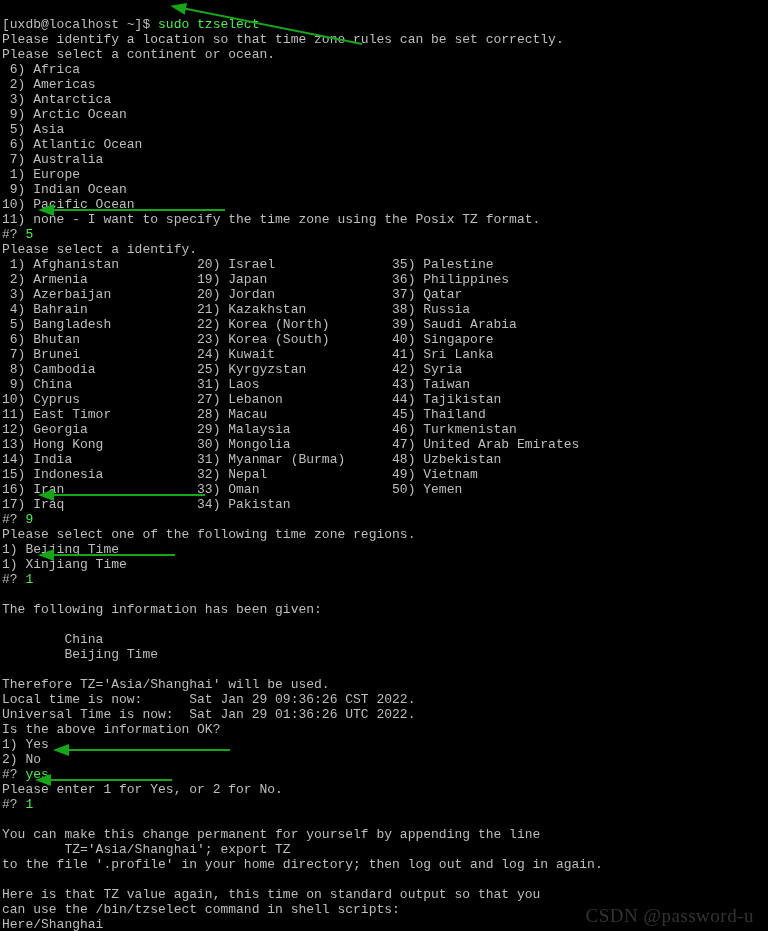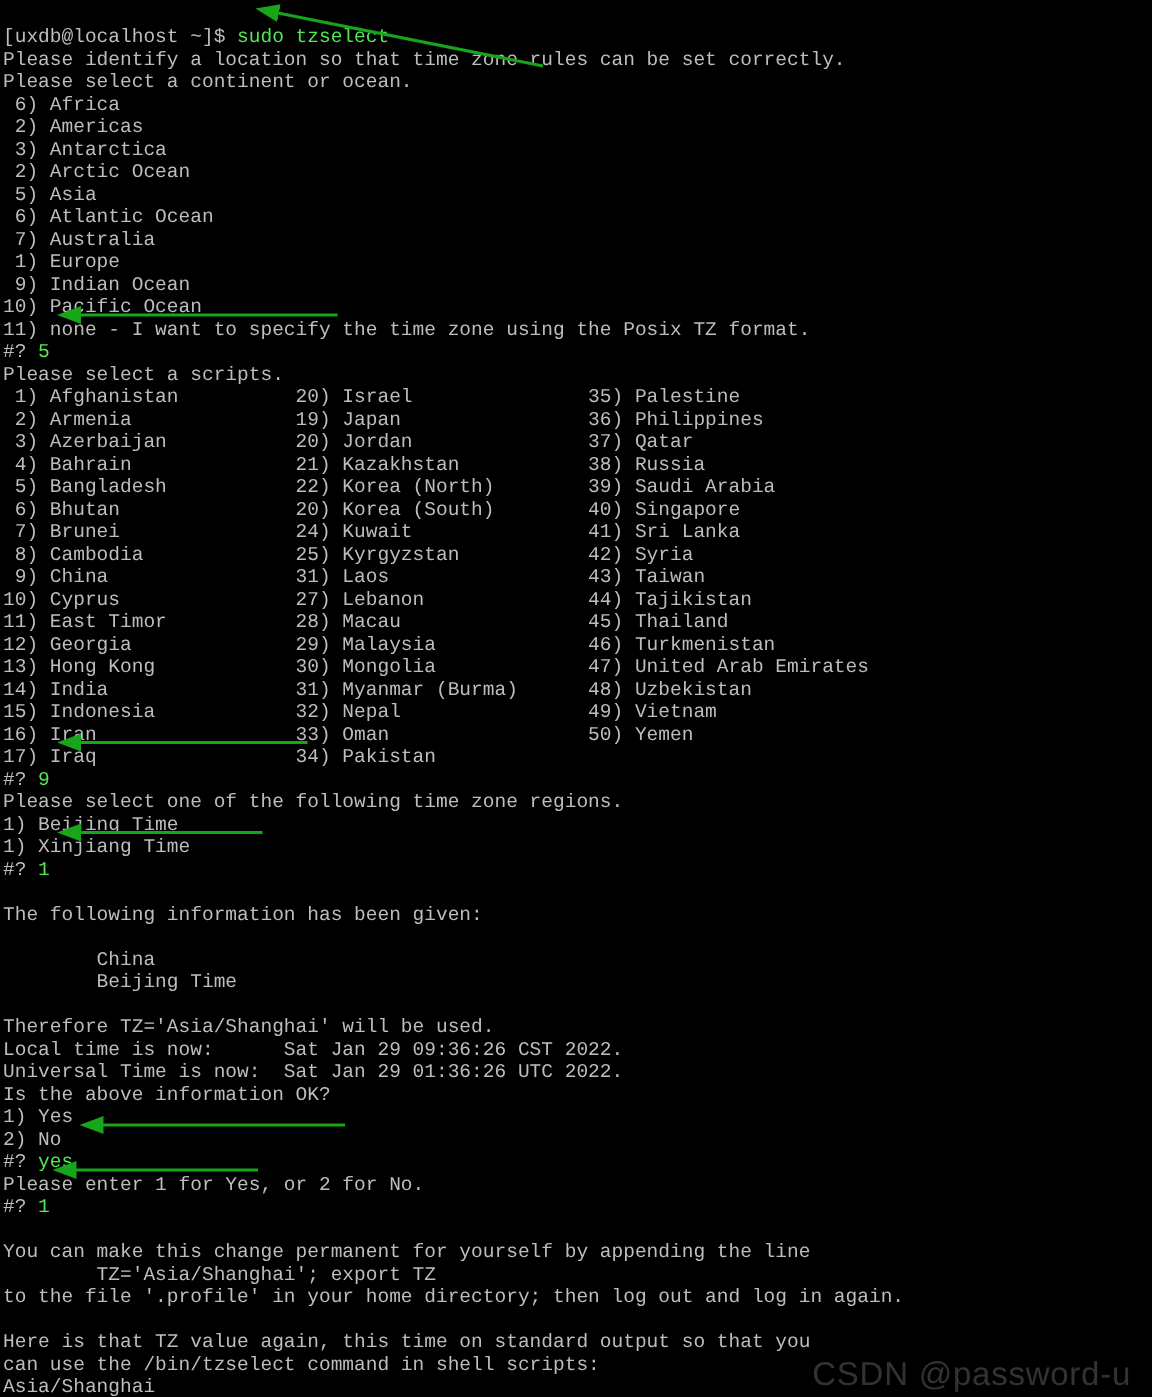--- a/index.html
+++ b/index.html
@@ -21,22 +21,22 @@
     top: 2px;
     left: 2px;
     white-space: pre;
   }
   .dim { color: #bdbdbd; text-align: right; }
   .hi  { color: #52e852; }
   .watermark {
     position: absolute;
     right: 14px;
     bottom: 8px;
-    font-family: Liberation Sans, sans-serif;
-    font-size: 22px;
+    font-family: Liberation Serif, serif;
+    font-size: 19px;
     color: rgba(200,200,200,0.25);
     letter-spacing: 0.5px;
   }
   svg.arrow {
     position: absolute;
     overflow: visible;
     pointer-events: none;
   }
 </style>
 </head>
@@ -44,36 +44,36 @@
 
 
 
 <div class="term">
 <span class="dim"><span>[uxdb@localhost ~]$ </span><span class="hi">sudo tzselect</span></span>
 <span class="dim">Please identify a location so that time zone rules can be set correctly.</span>
 <span class="dim">Please select a continent or ocean.</span>
 <span class="dim"> 6) Africa</span>
 <span class="dim"> 2) Americas</span>
 <span class="dim"> 3) Antarctica</span>
-<span class="dim"> 2) Arctic Ocean</span>
+<span class="dim"> 9) Arctic Ocean</span>
 <span class="dim"> 5) Asia</span>
 <span class="dim"> 6) Atlantic Ocean</span>
 <span class="dim"> 7) Australia</span>
 <span class="dim"> 1) Europe</span>
 <span class="dim"> 9) Indian Ocean</span>
 <span class="dim">10) Pacific Ocean</span>
 <span class="dim">11) none - I want to specify the time zone using the Posix TZ format.</span>
 <span><span class="dim">#? </span><span class="hi">5</span></span>
-<span class="dim">Please select a scripts.</span>
+<span class="dim">Please select a identify.</span>
 <span class="dim"> 1) Afghanistan          20) Israel               35) Palestine</span>
 <span class="dim"> 2) Armenia              19) Japan                36) Philippines</span>
 <span class="dim"> 3) Azerbaijan           20) Jordan               37) Qatar</span>
 <span class="dim"> 4) Bahrain              21) Kazakhstan           38) Russia</span>
 <span class="dim"> 5) Bangladesh           22) Korea (North)        39) Saudi Arabia</span>
-<span class="dim"> 6) Bhutan               20) Korea (South)        40) Singapore</span>
+<span class="dim"> 6) Bhutan               23) Korea (South)        40) Singapore</span>
 <span class="dim"> 7) Brunei               24) Kuwait               41) Sri Lanka</span>
 <span class="dim"> 8) Cambodia             25) Kyrgyzstan           42) Syria</span>
 <span class="dim"> 9) China                31) Laos                 43) Taiwan</span>
 <span class="dim">10) Cyprus               27) Lebanon              44) Tajikistan</span>
 <span class="dim">11) East Timor           28) Macau                45) Thailand</span>
 <span class="dim">12) Georgia              29) Malaysia             46) Turkmenistan</span>
 <span class="dim">13) Hong Kong            30) Mongolia             47) United Arab Emirates</span>
 <span class="dim">14) India                31) Myanmar (Burma)      48) Uzbekistan</span>
 <span class="dim">15) Indonesia            32) Nepal                49) Vietnam</span>
 <span class="dim">16) Iran                 33) Oman                 50) Yemen</span>
@@ -98,21 +98,21 @@
 <span><span class="dim">#? </span><span class="hi">yes</span></span>
 <span class="dim">Please enter 1 for Yes, or 2 for No.</span>
 <span><span class="dim">#? </span><span class="hi">1</span></span>
 <span></span>
 <span class="dim">You can make this change permanent for yourself by appending the line</span>
 <span class="dim">        TZ='Asia/Shanghai'; export TZ</span>
 <span class="dim">to the file '.profile' in your home directory; then log out and log in again.</span>
 <span></span>
 <span class="dim">Here is that TZ value again, this time on standard output so that you</span>
 <span class="dim">can use the /bin/tzselect command in shell scripts:</span>
-<span class="dim">Asia/Shanghai</span>
+<span class="dim">Here/Shanghai</span>
 
 </div>
 
 
 <svg class="arrow" style="left:45px; top:200px;" width="200" height="40">
   <defs>
       <marker id="ah1" markerWidth="10" markerHeight="10" refX="2" refY="3" orient="auto">
         <path d="M0,0 L0,6 L8,3 z" fill="#17a61a"></path>
       </marker>
     </defs>

